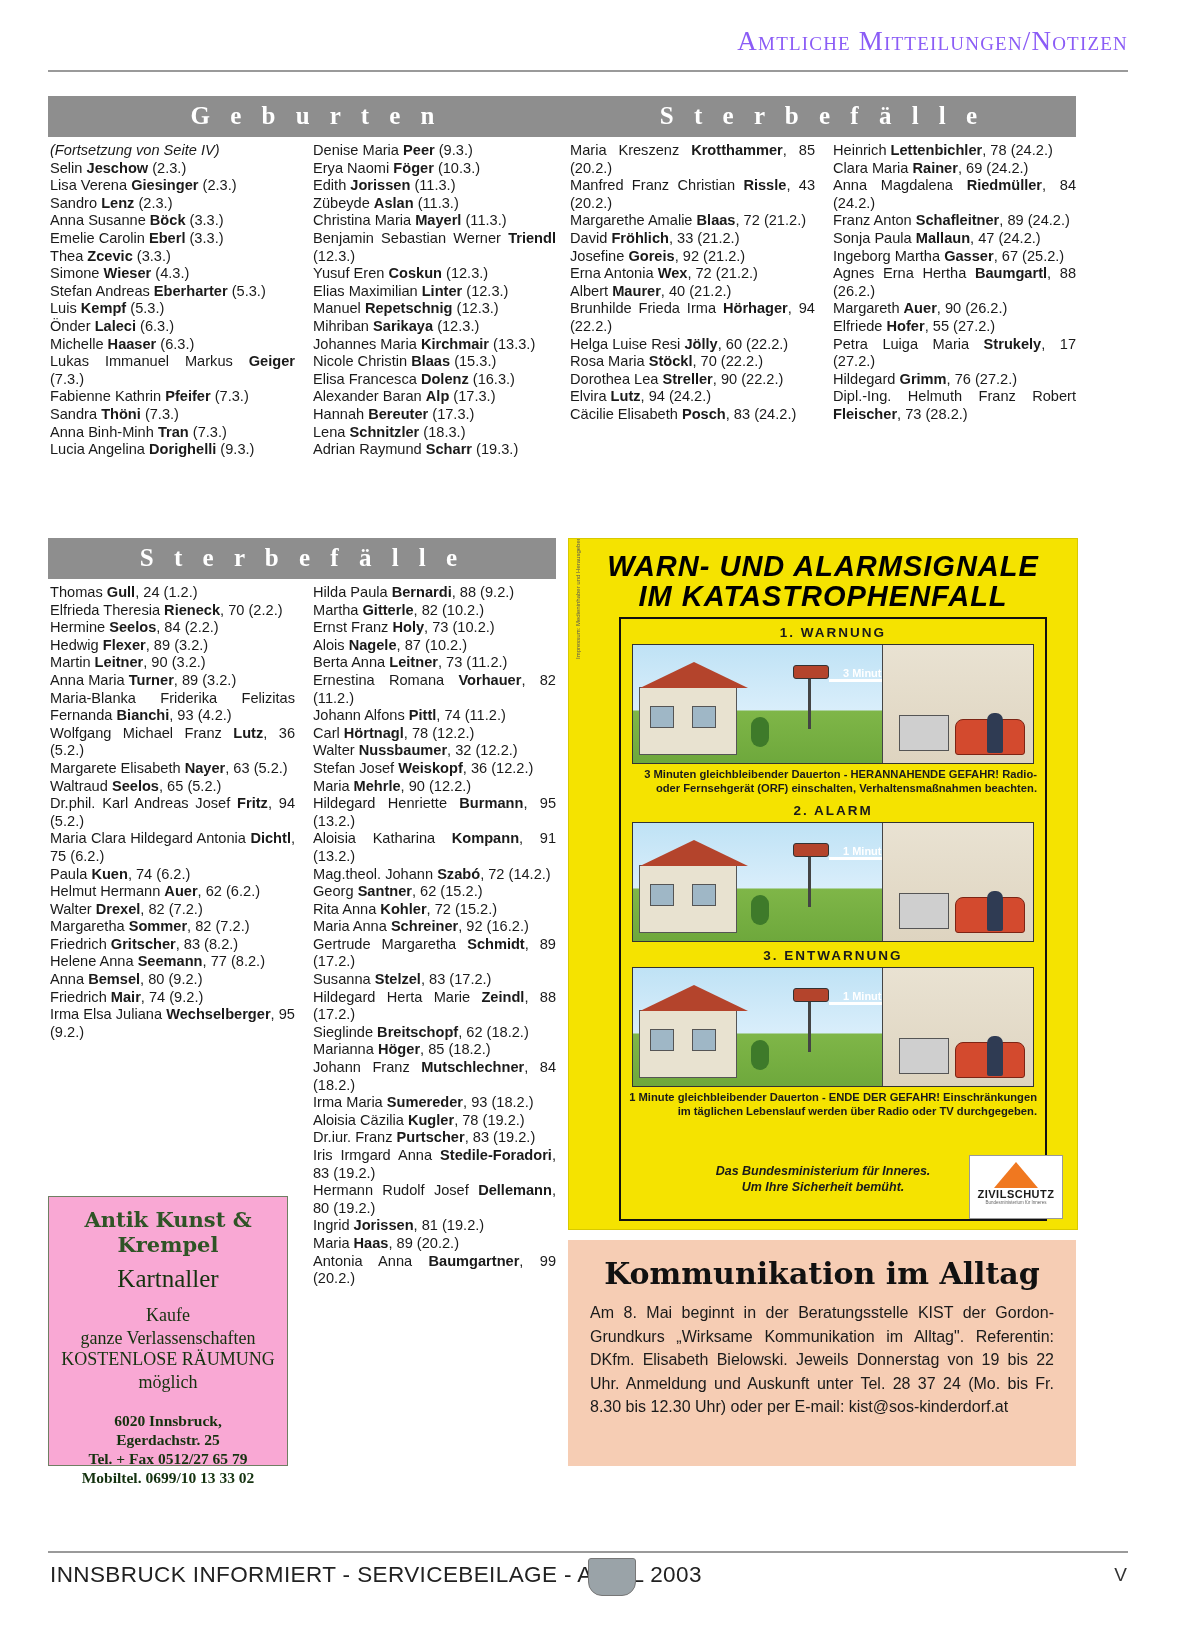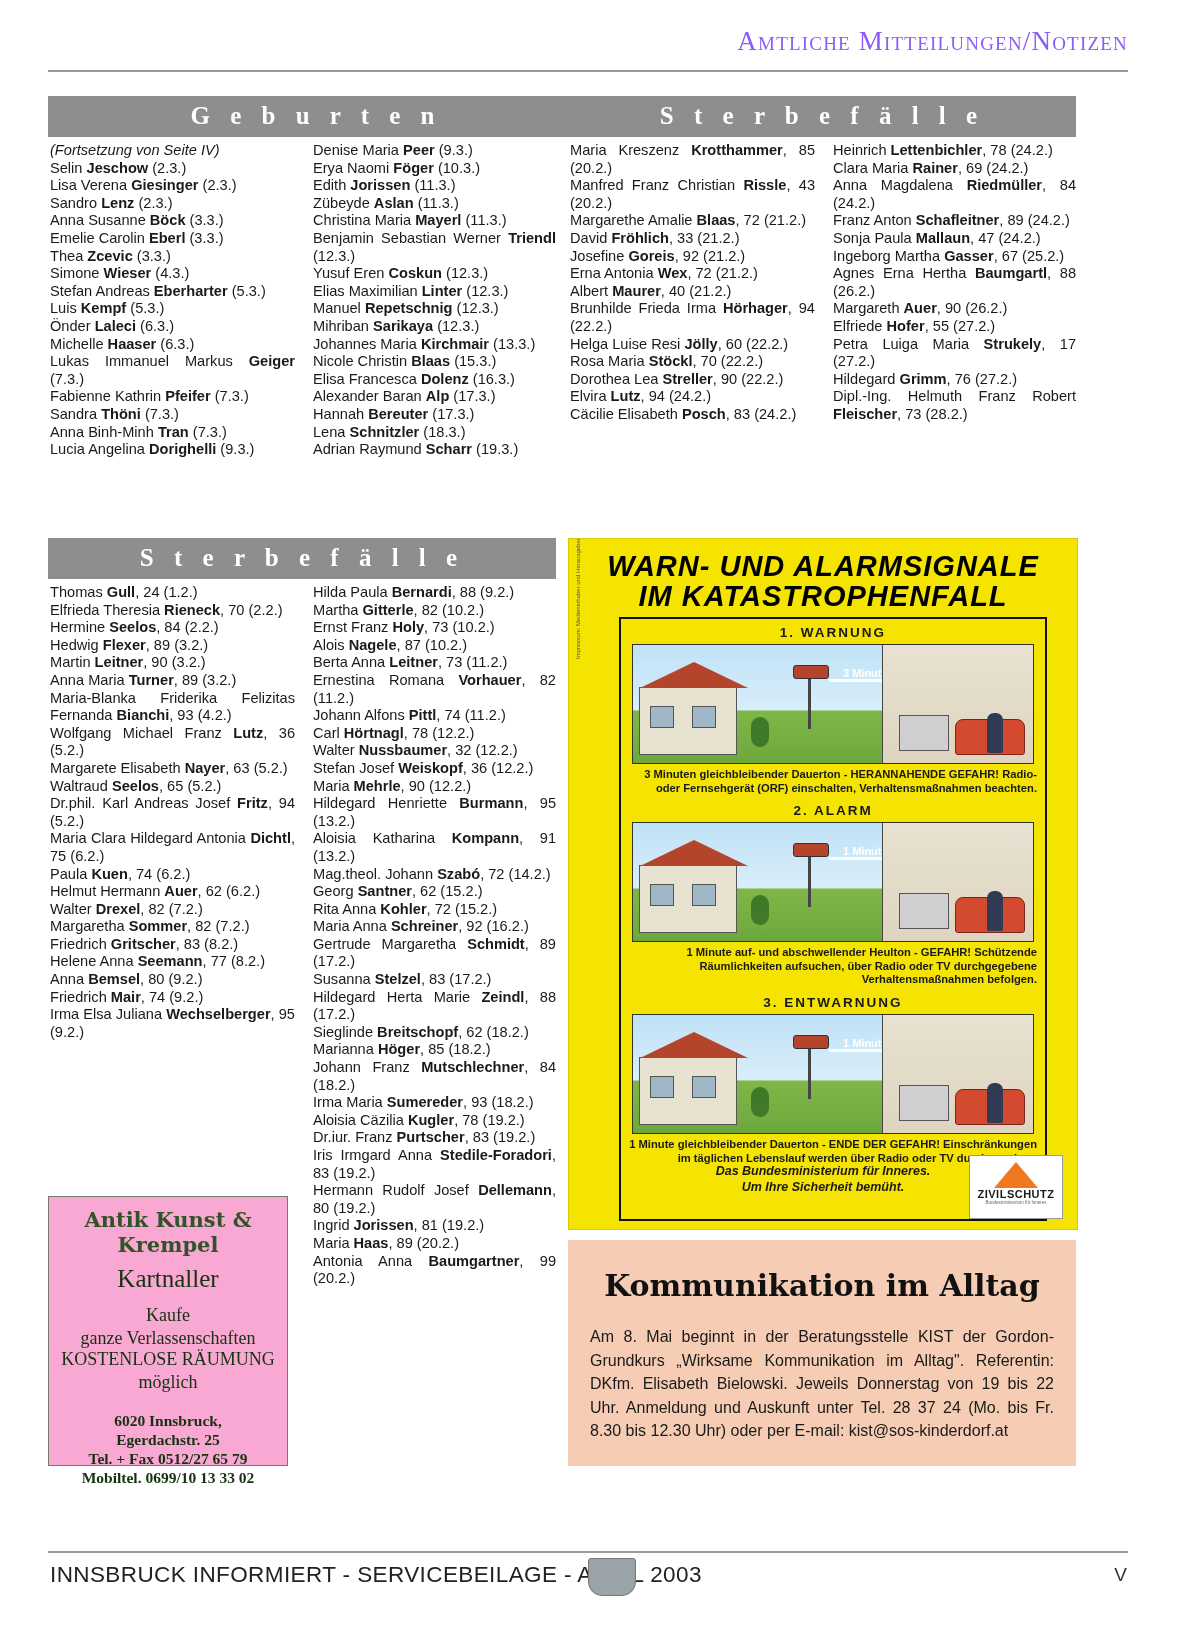--- a/index.html
+++ b/index.html
@@ -200,21 +200,21 @@
   }
   #zs-logo .zt { font-size:11px; font-weight:bold; letter-spacing:.5px; }
   #zs-logo .zs { font-size:4.5px; color:#666; }
 
   
   #komm-ad {
     position:absolute; left:568px; top:1240px; width:508px; height:226px;
     background:#f6cdb4;
   }
   #komm-ad h2 {
-    margin:12px; padding:16px 0 10px 0;
+    margin:0; padding:16px 0 10px 0;
     text-align:center;
     font-family:"DejaVu Serif", serif;
     font-size:30px;
     font-weight:bold;
     color:#111;
   }
   #komm-ad p {
     margin:0; padding:0 22px;
     font-size:16px; line-height:23.5px; text-align:justify;
   }
@@ -440,22 +440,20 @@
         <div class="pole"></div>
         <div class="siren"></div>
         <div class="timebox">1 Minute</div>
         <div class="wave"></div>
         <div class="room">
           <div class="sofa"></div>
           <div class="tv"></div>
           <div class="person" style="right:30px;"></div>
         </div>
       </div>
-      <div class="cap">1 Minute auf- und abschwellender Heulton - GEFAHR! Schützende Räumlichkeiten
-aufsuchen, über Radio oder TV durchgegebene Verhaltensmaßnahmen befolgen.</div>
 
       <div class="step-label">3. ENTWARNUNG</div>
       <div class="scene">
         <div class="house">
             <div class="roof"></div>
           <div class="win" style="left:10px; top:18px;"></div>
           <div class="win" style="left:52px; top:18px;"></div>
         </div>
         <div class="tree" style="left:118px;"></div>
         <div class="pole"></div>

